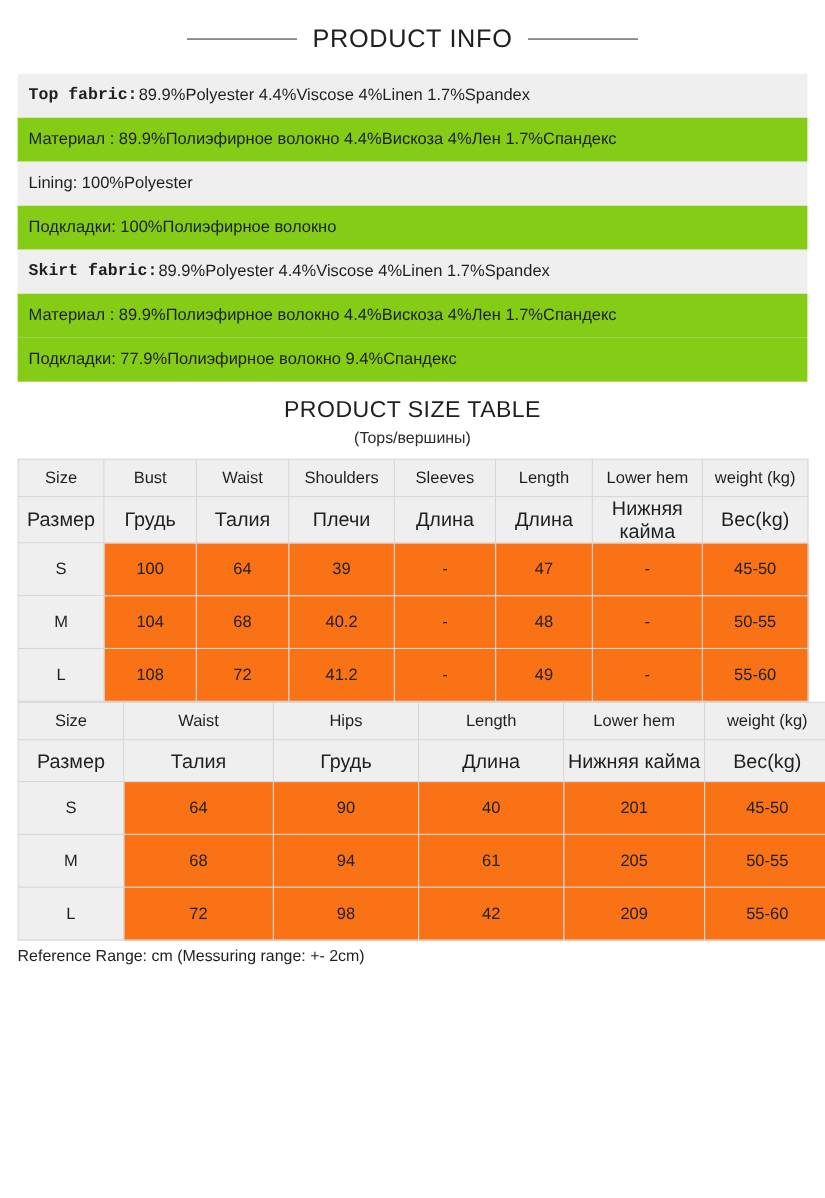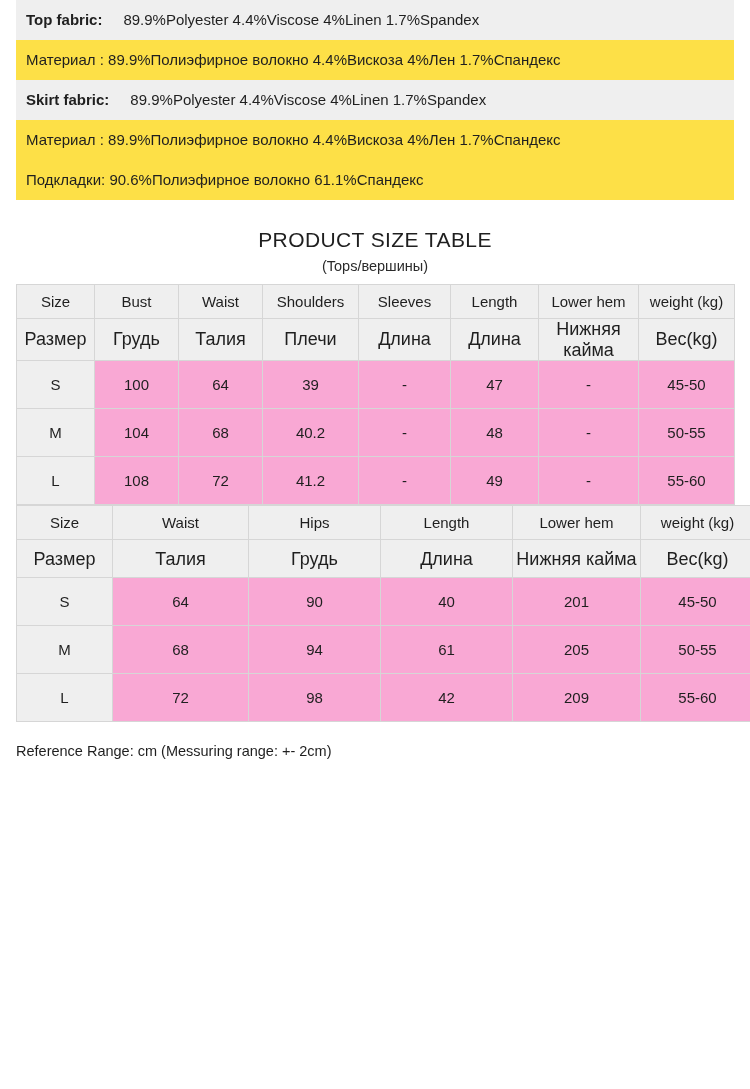--- a/index.html
+++ b/index.html
@@ -48,34 +48,35 @@
   .info-row {
     height: 40px;
     display: flex;
     align-items: center;
     padding: 0 10px;
     font-size: 15px;
     color: #1f1f1f;
     line-height: 1.2;
   }
   .info-row.shade { background: #efefef; }
-  .info-row.plain { background: #fde047; }
+  .info-row.plain { background: #84cc16; }
   .info-row b {
     font-weight: bold;
-    margin-right: 21px;
+    margin-right: 1px;
+    font-family: Liberation Mono, monospace;
   }
   .info-row .txt { font-weight: 400; }
 
   
   .section-title {
     text-align: center;
     font-size: 21px;
     color: #1f1f1f;
     letter-spacing: 0.4px;
-    margin: 28px 0 6px 0;
+    margin: 14px 0 6px 0;
     font-weight: 400;
   }
   .sub-title {
     text-align: center;
     font-size: 14.5px;
     color: #2a2a2a;
     margin: 0 0 10px 0;
     font-weight: 400;
   }
   .sub-title.second { margin-top: 30px; margin-bottom: 10px; }
@@ -90,59 +91,70 @@
   table.size-table td, table.size-table th {
     border: 1px solid #d6d6d6;
     text-align: center;
     font-weight: 400;
     font-size: 14.5px;
     color: #1f1f1f;
     padding: 0 2px;
   }
   table.size-table tr.hdr-en td { height: 34px; background: #efefef; font-size: 15px; }
   table.size-table tr.hdr-ru td { height: 38px; background: #efefef; font-size: 14px; }
-  table.size-table tr.data td { height: 48px; background: #f9a8d4; font-size: 15px; }
+  table.size-table tr.data td { height: 48px; background: #f97316; font-size: 15px; }
   table.size-table tr.data td.first { background: #efefef; }
   table.size-table tr.hdr-en td.first,
   table.size-table tr.hdr-ru td.first { background: #efefef; }
   .ru-small { font-size: 18px; line-height: 1.15; display: inline-block; }
 
   
   .footnotes {
-    margin: 18px 16px 12px 16px;
+    margin: 4px 16px 12px 16px;
   }
   .footnote {
     font-size: 14.5px;
     color: #1f1f1f;
     line-height: 1.55;
   }
 </style>
 </head>
 <body>
 
 <div class="page">
 
+  <div class="header">
+    <div class="rule"></div>
+    <div class="title">PRODUCT INFO</div>
+    <div class="rule"></div>
+  </div>
 
   <div class="info-block">
       <div class="info-row shade">
         <b>Top fabric:</b>
         <span class="txt">89.9%Polyester 4.4%Viscose 4%Linen 1.7%Spandex</span>
       </div>
       <div class="info-row plain">
         <span class="txt">Материал : 89.9%Полиэфирное волокно 4.4%Вискоза 4%Лен 1.7%Спандекс</span>
       </div>
       <div class="info-row shade">
+        <span class="txt">Lining: 100%Polyester</span>
+      </div>
+      <div class="info-row plain">
+        <span class="txt">Подкладки: 100%Полиэфирное волокно</span>
+      </div>
+      <div class="info-row shade">
         <b>Skirt fabric:</b>
         <span class="txt">89.9%Polyester 4.4%Viscose 4%Linen 1.7%Spandex</span>
       </div>
       <div class="info-row plain">
         <span class="txt">Материал : 89.9%Полиэфирное волокно 4.4%Вискоза 4%Лен 1.7%Спандекс</span>
       </div>
       <div class="info-row plain">
-        <span class="txt">Подкладки: 90.6%Полиэфирное волокно 61.1%Спандекс</span>
+        <span class="txt">Подкладки: 77.9%Полиэфирное волокно 9.4%Спандекс</span>
       </div>
     </div>
 
   <div class="section-title">PRODUCT SIZE TABLE</div>
   <div class="sub-title">(Tops/вершины)</div>
 
   <table class="size-table">
     <tbody>
         <tr class="hdr-en">
           <td class="first" style="width: 78px;"><span>Size</span></td>

